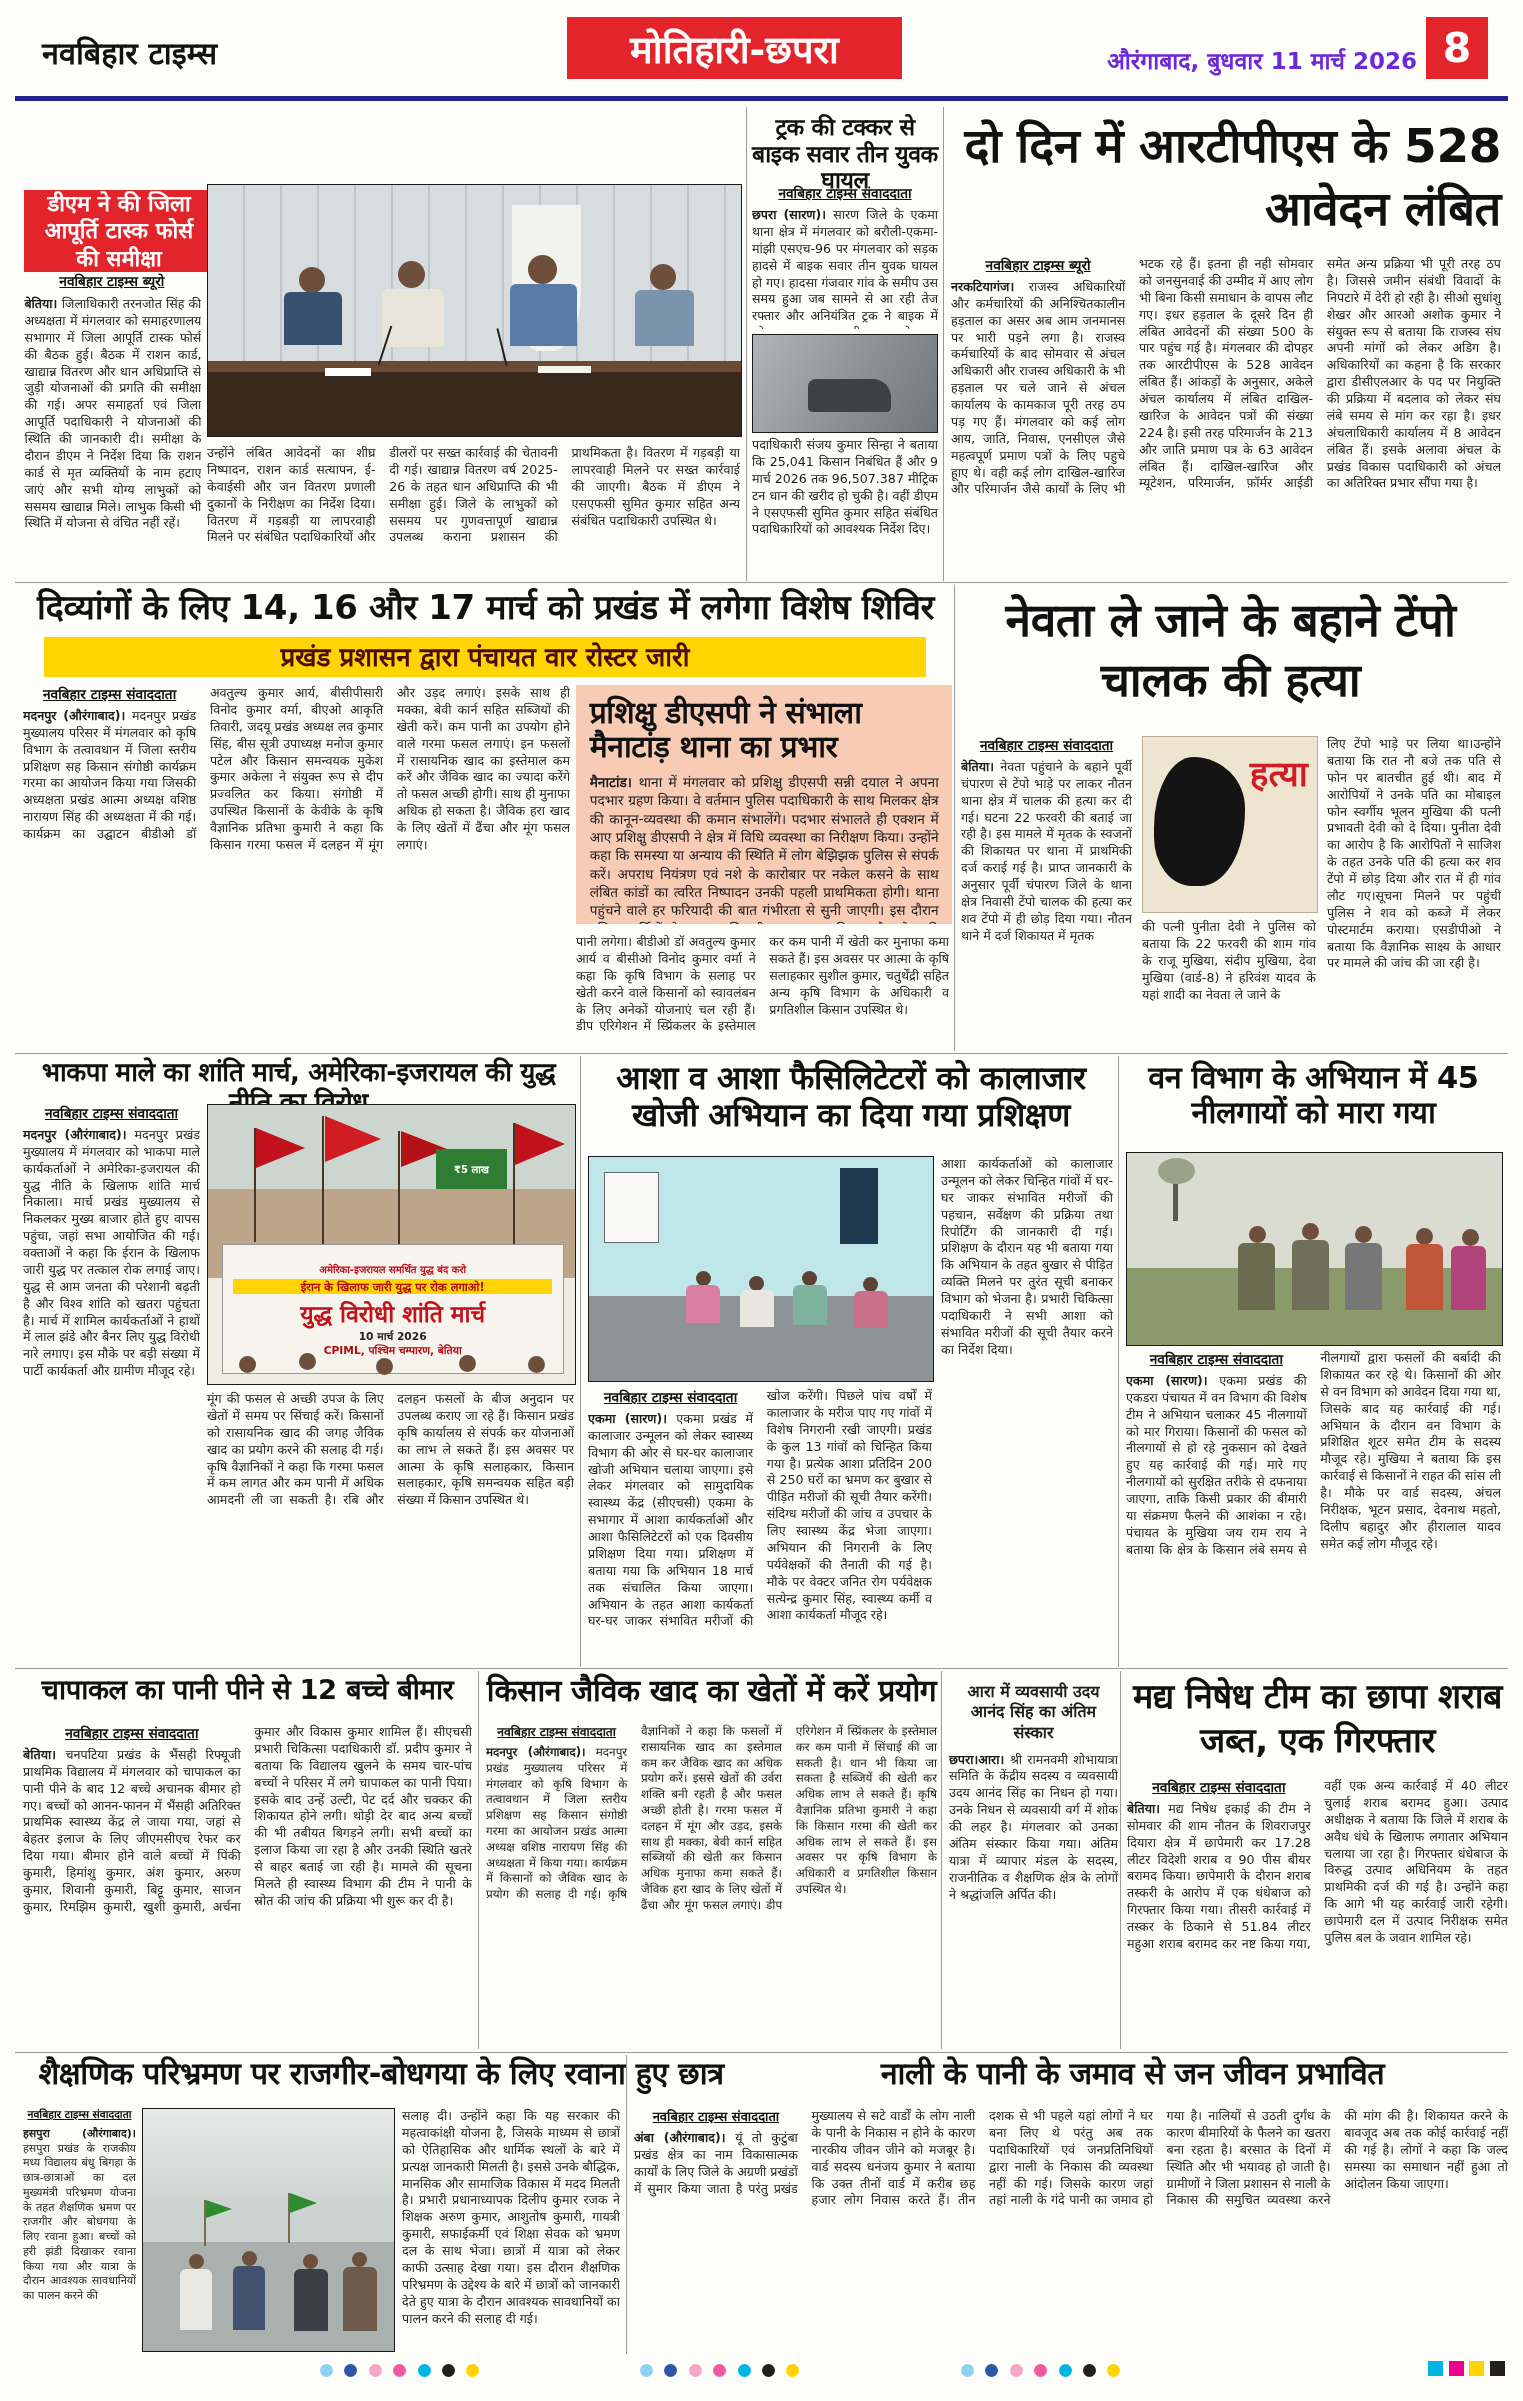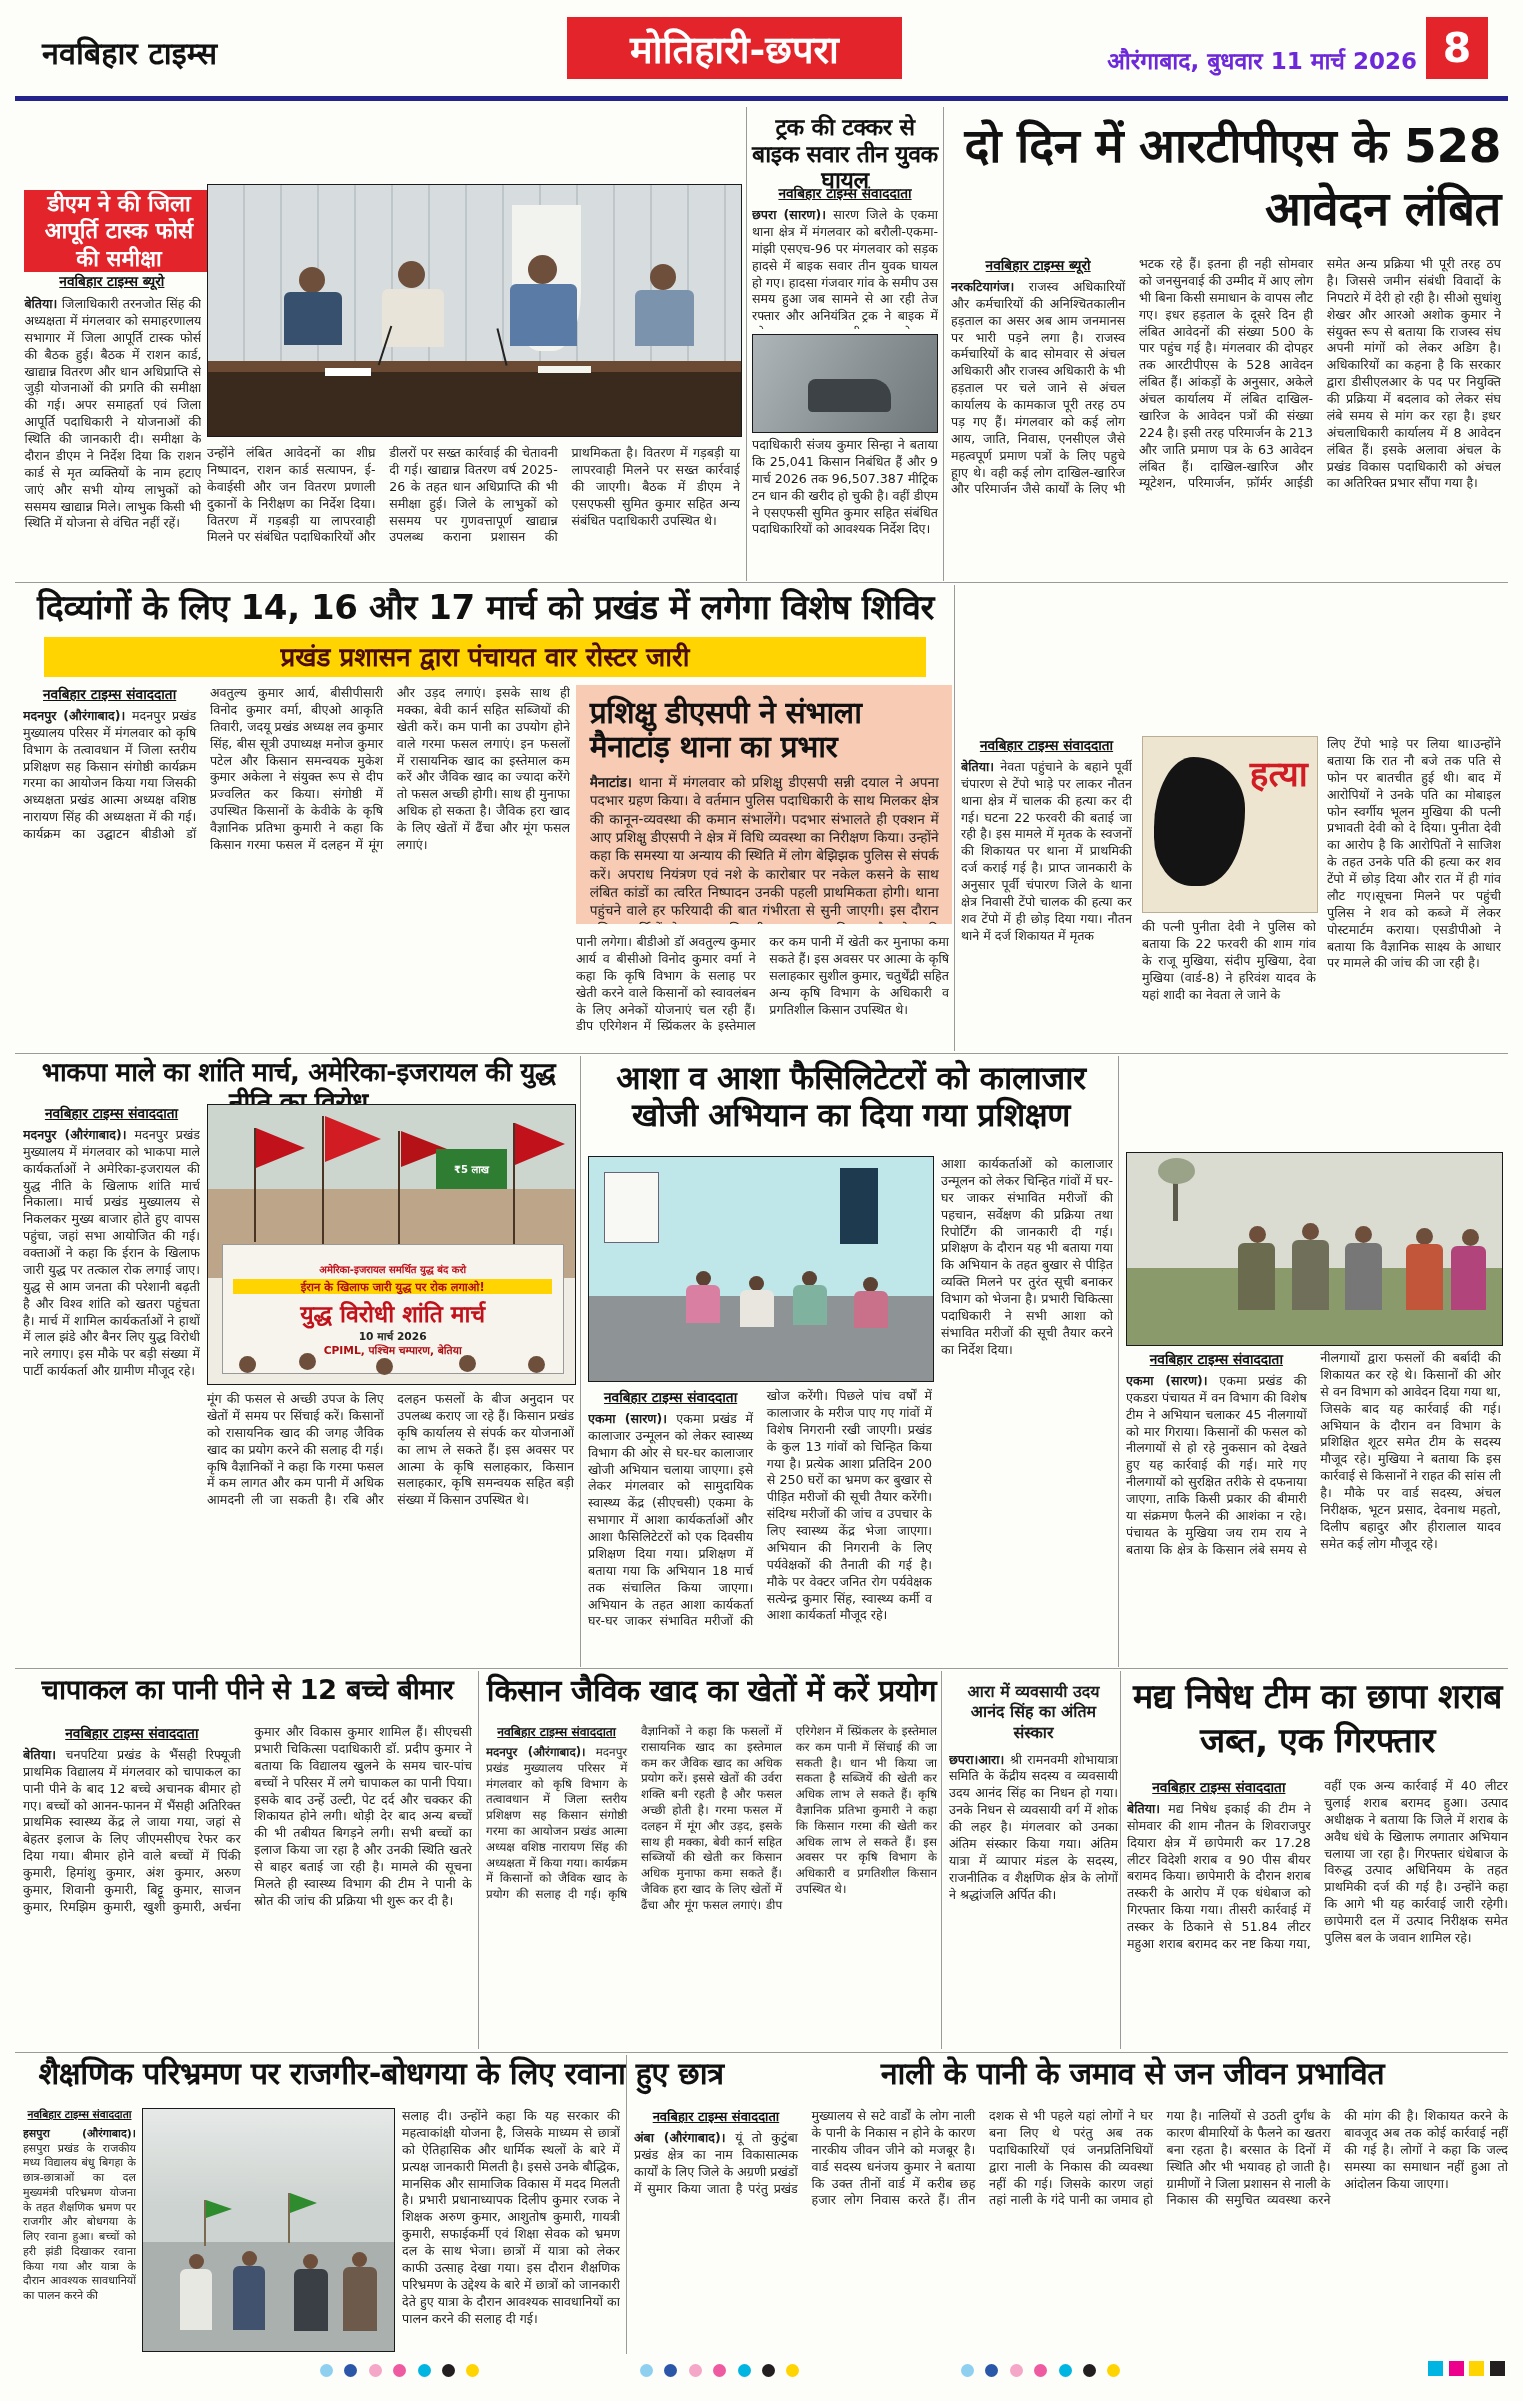--- a/index.html
+++ b/index.html
@@ -96,20 +96,21 @@
   <div class="abs obox" style="left:576px;top:685px;width:349px;height:218px;">
     <div class="hl" style="font-size:30px;text-align:left;margin-bottom:7.6px;">प्रशिक्षु डीएसपी ने संभाला मैनाटांड़ थाना का प्रभार</div>
     <div class="bodytxt" style="font-size:13.7px;height:152px;">
       <span class="dl">मैनाटांड।</span><span>थाना में मंगलवार को प्रशिक्षु डीएसपी सन्नी दयाल ने अपना पदभार ग्रहण किया। वे वर्तमान पुलिस पदाधिकारी के साथ मिलकर क्षेत्र की कानून-व्यवस्था की कमान संभालेंगे। पदभार संभालते ही एक्शन में आए प्रशिक्षु डीएसपी ने क्षेत्र में विधि व्यवस्था का निरीक्षण किया। उन्होंने कहा कि समस्या या अन्याय की स्थिति में लोग बेझिझक पुलिस से संपर्क करें। अपराध नियंत्रण एवं नशे के कारोबार पर नकेल कसने के साथ लंबित कांडों का त्वरित निष्पादन उनकी पहली प्राथमिकता होगी। थाना पहुंचने वाले हर फरियादी की बात गंभीरता से सुनी जाएगी। इस दौरान पुलिस कर्मियों ने नए पदाधिकारी का स्वागत किया और क्षेत्र की समस्याओं से अवगत कराया। उन्होंने कहा कि पुलिस टीम के साथ मिलकर अपराध पर लगाम लगाया जाएगा।</span>
     </div>
   </div>
   <div class="abs bodytxt cols2" style="left:576px;top:934px;width:373px;height:114px;">पानी लगेगा। बीडीओ डॉ अवतुल्य कुमार आर्य व बीसीओ विनोद कुमार वर्मा ने कहा कि कृषि विभाग के सलाह पर खेती करने वाले किसानों को स्वावलंबन के लिए अनेकों योजनाएं चल रही हैं। डीप एरिगेशन में स्प्रिंकलर के इस्तेमाल कर कम पानी में खेती कर मुनाफा कमा सकते हैं। इस अवसर पर आत्मा के कृषि सलाहकार सुशील कुमार, चतुर्थेंद्री सहित अन्य कृषि विभाग के अधिकारी व प्रगतिशील किसान उपस्थित थे।</div>
 
   <div class="vline" style="left:954px;top:585px;height:466px;"></div>
 
+  <div class="abs hl" style="left:961px;top:591px;width:539px;font-size:46px;line-height:1.3;">नेवता ले जाने के बहाने टेंपो चालक की हत्या</div>
   <div class="abs bodytxt" style="left:961px;top:736px;width:171px;height:314px;">
     <div class="byline">नवबिहार टाइम्स संवाददाता</div>
     <span class="dl">बेतिया।</span><span>नेवता पहुंचाने के बहाने पूर्वी चंपारण से टेंपो भाड़े पर लाकर नौतन थाना क्षेत्र में चालक की हत्या कर दी गई। घटना 22 फरवरी की बताई जा रही है। इस मामले में मृतक के स्वजनों की शिकायत पर थाना में प्राथमिकी दर्ज कराई गई है। प्राप्त जानकारी के अनुसार पूर्वी चंपारण जिले के थाना क्षेत्र निवासी टेंपो चालक की हत्या कर शव टेंपो में ही छोड़ दिया गया। नौतन थाने में दर्ज शिकायत में मृतक</span>
   </div>
   <div class="abs" style="left:1142px;top:736px;width:174px;height:175px;background:#ede5d0;border:0.8px solid #b9ae93;">
     <div class="abs" style="left:10.7px;top:20px;width:91px;height:129px;background:#141414;border-radius:46% 60% 52% 44%/58% 42% 62% 40%;"></div>
     <div class="abs" style="right:9.1px;top:12.2px;color:#d21c24;font-weight:700;font-size:35px;">हत्या</div>
   </div>
   <div class="abs bodytxt" style="left:1142px;top:919px;width:174px;height:131px;">की पत्नी पुनीता देवी ने पुलिस को बताया कि 22 फरवरी की शाम गांव के राजू मुखिया, संदीप मुखिया, देवा मुखिया (वार्ड-8) ने हरिवंश यादव के यहां शादी का नेवता ले जाने के</div>
   <div class="abs bodytxt" style="left:1327px;top:736px;width:174px;height:314px;">लिए टेंपो भाड़े पर लिया था।उन्होंने बताया कि रात नौ बजे तक पति से फोन पर बातचीत हुई थी। बाद में आरोपियों ने उनके पति का मोबाइल फोन स्वर्गीय भूलन मुखिया की पत्नी प्रभावती देवी को दे दिया। पुनीता देवी का आरोप है कि आरोपितों ने साजिश के तहत उनके पति की हत्या कर शव टेंपो में छोड़ दिया और रात में ही गांव लौट गए।सूचना मिलने पर पहुंची पुलिस ने शव को कब्जे में लेकर पोस्टमार्टम कराया। एसडीपीओ ने बताया कि वैज्ञानिक साक्ष्य के आधार पर मामले की जांच की जा रही है।</div>
@@ -162,20 +163,21 @@
     <div class="torso" style="left:265px;top:134px;width:34px;height:37px;background:#c9708a;"></div>
   </div>
   <div class="abs bodytxt" style="left:941px;top:1156px;width:172px;height:509px;">आशा कार्यकर्ताओं को कालाजार उन्मूलन को लेकर चिन्हित गांवों में घर-घर जाकर संभावित मरीजों की पहचान, सर्वेक्षण की प्रक्रिया तथा रिपोर्टिंग की जानकारी दी गई। प्रशिक्षण के दौरान यह भी बताया गया कि अभियान के तहत बुखार से पीड़ित व्यक्ति मिलने पर तुरंत सूची बनाकर विभाग को भेजना है। प्रभारी चिकित्सा पदाधिकारी ने सभी आशा को संभावित मरीजों की सूची तैयार करने का निर्देश दिया।</div>
   <div class="abs bodytxt cols2" style="left:588px;top:1388px;width:344px;height:277px;">
     <div class="byline">नवबिहार टाइम्स संवाददाता</div>
     <span class="dl">एकमा (सारण)।</span><span>एकमा प्रखंड में कालाजार उन्मूलन को लेकर स्वास्थ्य विभाग की ओर से घर-घर कालाजार खोजी अभियान चलाया जाएगा। इसे लेकर मंगलवार को सामुदायिक स्वास्थ्य केंद्र (सीएचसी) एकमा के सभागार में आशा कार्यकर्ताओं और आशा फैसिलिटेटरों को एक दिवसीय प्रशिक्षण दिया गया। प्रशिक्षण में बताया गया कि अभियान 18 मार्च तक संचालित किया जाएगा। अभियान के तहत आशा कार्यकर्ता घर-घर जाकर संभावित मरीजों की खोज करेंगी। पिछले पांच वर्षों में कालाजार के मरीज पाए गए गांवों में विशेष निगरानी रखी जाएगी। प्रखंड के कुल 13 गांवों को चिन्हित किया गया है। प्रत्येक आशा प्रतिदिन 200 से 250 घरों का भ्रमण कर बुखार से पीड़ित मरीजों की सूची तैयार करेंगी। संदिग्ध मरीजों की जांच व उपचार के लिए स्वास्थ्य केंद्र भेजा जाएगा। अभियान की निगरानी के लिए पर्यवेक्षकों की तैनाती की गई है। मौके पर वेक्टर जनित रोग पर्यवेक्षक सत्येन्द्र कुमार सिंह, स्वास्थ्य कर्मी व आशा कार्यकर्ता मौजूद रहे।</span>
   </div>
 
   <div class="vline" style="left:1118px;top:1056px;height:611px;"></div>
 
+  <div class="abs hl" style="left:1126px;top:1060px;width:375px;font-size:30.5px;">वन विभाग के अभियान में 45 नीलगायों को मारा गया</div>
   <div class="photo" style="left:1126px;top:1152px;width:375px;height:192px;background:linear-gradient(#dadcd2 0 60%,#8a9a6a 60% 100%);">
     <div class="abs" style="left:46px;top:15.2px;width:4.6px;height:53px;background:#5c5a4a;"></div>
     <div class="abs" style="left:30.5px;top:4.6px;width:37px;height:26px;background:#9aa387;border-radius:50%;"></div>
     <div class="head" style="left:122px;top:73px;width:17px;height:17px;"></div>
     <div class="torso" style="left:111px;top:90px;width:37px;height:67px;background:#6b6b4f;"></div>
     <div class="head" style="left:175px;top:70px;width:17px;height:17px;"></div>
     <div class="torso" style="left:165px;top:87px;width:37px;height:70px;background:#70705a;"></div>
     <div class="head" style="left:228px;top:73px;width:17px;height:17px;"></div>
     <div class="torso" style="left:218px;top:90px;width:37px;height:67px;background:#777;"></div>
     <div class="head" style="left:289px;top:75px;width:17px;height:17px;"></div>

